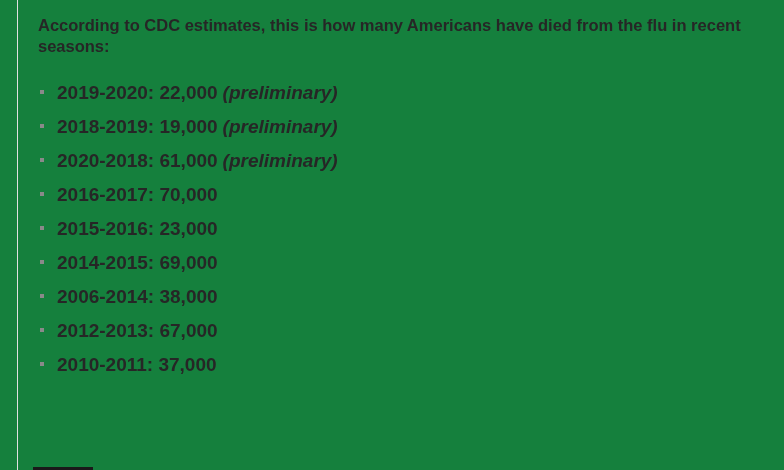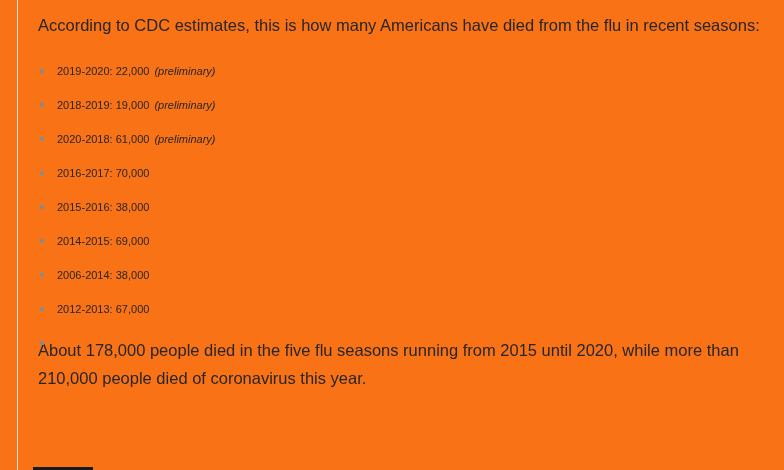--- a/index.html
+++ b/index.html
@@ -6,21 +6,22 @@
     margin: 0;
     padding: 0;
     background: #ffffff;
     font-family: "Liberation Sans", "DejaVu Sans", sans-serif;
   }
   .viewport {
     position: relative;
     width: 784px;
     height: 470px;
     overflow: hidden;
-    background: #f97316;
+    background: #15803d;
+    font-weight: bold;
   }
   .left-divider {
     position: absolute;
     left: 17px;
     top: 0;
     bottom: 0;
     width: 1px;
     background: #e0e0e0;
   }
   .content {
@@ -36,21 +37,21 @@
     margin: 0;
   }
   ul.flu-list {
     list-style: none;
     margin: 26px 0 0 0;
     padding: 0;
   }
   ul.flu-list li {
     position: relative;
     padding-left: 19px;
-    font-size: 11px;
+    font-size: 19px;
     line-height: 19px;
     margin-bottom: 15px;
   }
   ul.flu-list li .bullet {
     position: absolute;
     left: 2px;
     top: 7px;
     width: 4px;
     height: 4px;
     background: #8a8a8a;
@@ -91,33 +92,35 @@
       <li>
         <span class="bullet"></span><span class="label">2018-2019: 19,000</span><span class="note">(preliminary)</span>
       </li>
       <li>
         <span class="bullet"></span><span class="label">2020-2018: 61,000</span><span class="note">(preliminary)</span>
       </li>
       <li>
         <span class="bullet"></span><span class="label">2016-2017: 70,000</span>
       </li>
       <li>
-        <span class="bullet"></span><span class="label">2015-2016: 38,000</span>
+        <span class="bullet"></span><span class="label">2015-2016: 23,000</span>
       </li>
       <li>
         <span class="bullet"></span><span class="label">2014-2015: 69,000</span>
       </li>
       <li>
         <span class="bullet"></span><span class="label">2006-2014: 38,000</span>
       </li>
       <li>
         <span class="bullet"></span><span class="label">2012-2013: 67,000</span>
       </li>
       <li>
         <span class="bullet"></span>
       </li>
+      <li>
+        <span class="bullet"></span><span class="label">2010-2011: 37,000</span>
+      </li>
     </ul>
 
-    <p class="outro">About 178,000 people died in the five flu seasons running from 2015 until 2020, while more than 210,000 people died of coronavirus this year.</p>
   </div>
 
   <div class="next-element-peek"></div>
 </div>
 
 </body></html>

